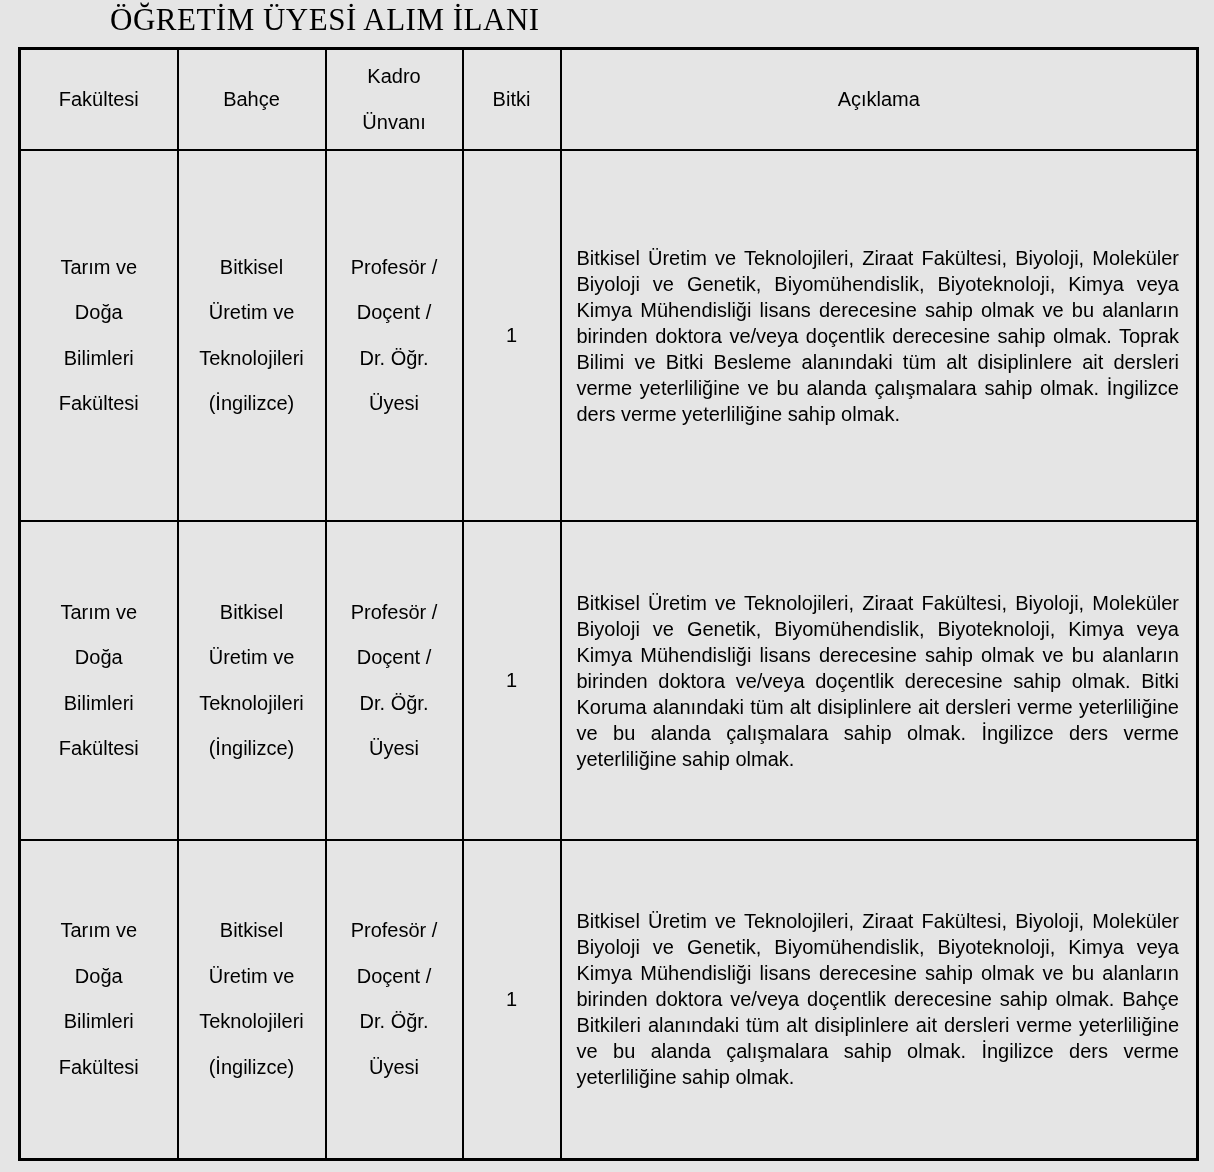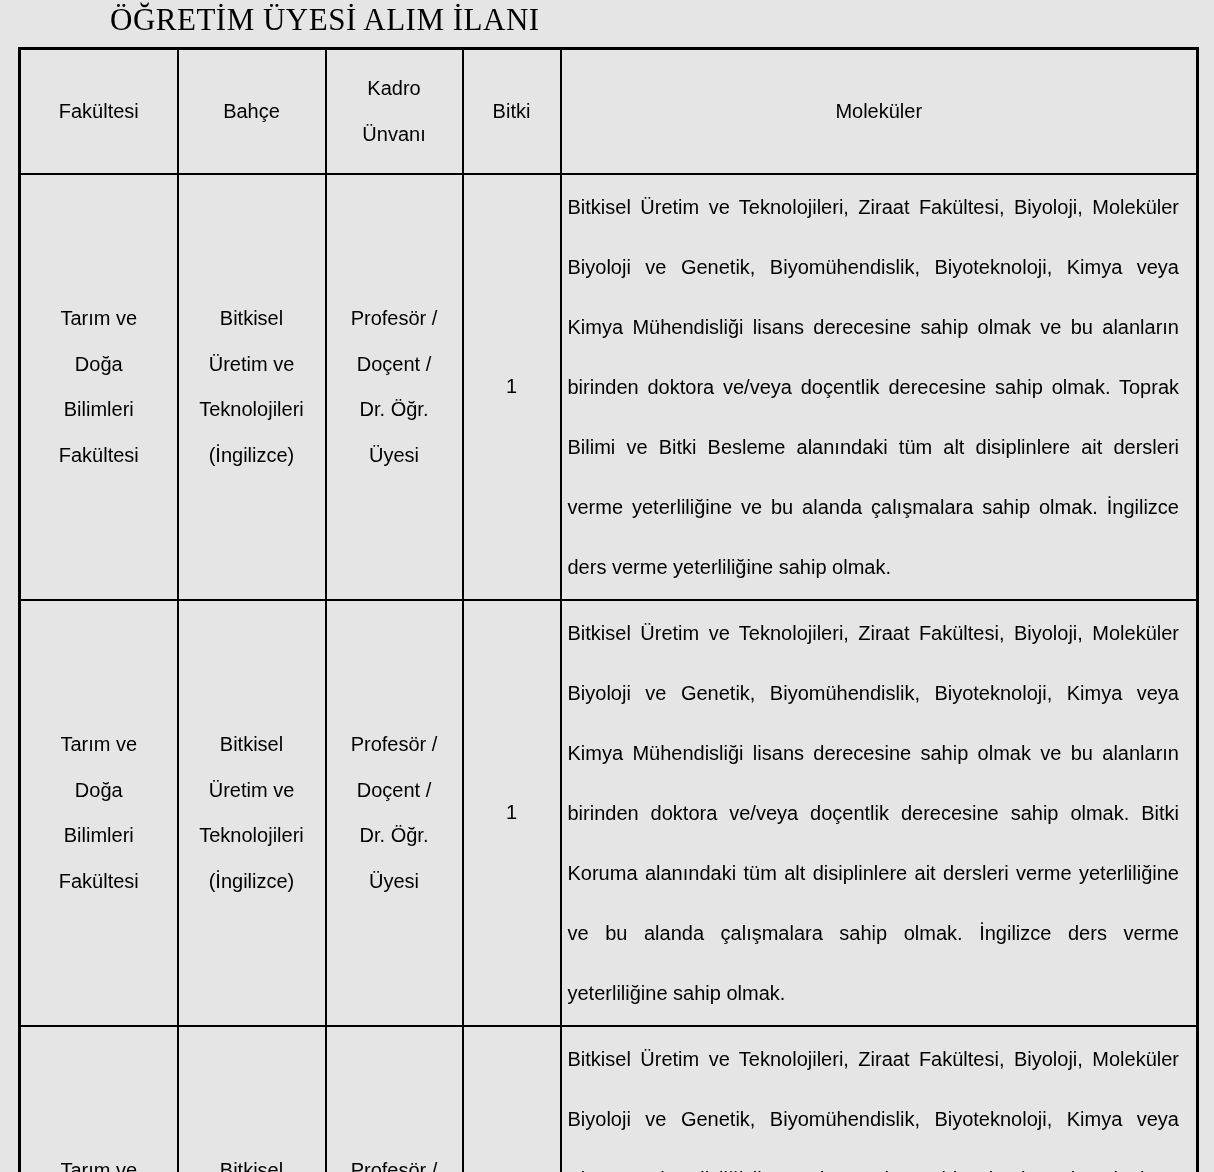--- a/index.html
+++ b/index.html
@@ -31,21 +31,21 @@
     position: absolute;
     left: 18px;
     top: 47px;
     width: 1178px;
     border-collapse: collapse;
     table-layout: fixed;
     border: 3px solid #000;
   }
   .ilan-table th, .ilan-table td {
     border: 2px solid #000;
-    padding: 16px;
+    padding: 4px;
     font-size: 20px;
     color: #000;
   }
   .ilan-table thead tr { height: 93px; }
   .ilan-table tr.r1 { height: 371px; }
   .ilan-table tr.r2 { height: 319px; }
   .ilan-table tr.r3 { height: 319px; }
   .ilan-table th {
     font-weight: 400;
     text-align: center;
@@ -55,22 +55,22 @@
   }
   td.cell-center {
     text-align: center;
     vertical-align: middle;
     white-space: pre-line;
     line-height: 45.5px;
   }
   td.cell-desc {
     text-align: justify;
     vertical-align: middle;
-    line-height: 60px;
-    padding: 2px 17px 2px 6px;
+    line-height: 26px;
+    padding: 2px 17px 2px 15px;
   }
 </style>
 </head>
 <body>
 
 <div class="page">
 
   <h1 class="doc-title">ÖĞRETİM ÜYESİ ALIM İLANI</h1>
 
   <table class="ilan-table">
@@ -81,21 +81,21 @@
       <col style="width:98px">
       <col style="width:637px">
     </colgroup>
     <thead>
       <tr>
         <th>Fakültesi</th>
         <th>Bahçe</th>
         <th>Kadro
 Ünvanı</th>
         <th>Bitki</th>
-        <th>Moleküler</th>
+        <th>Açıklama</th>
       </tr>
     </thead>
     <tbody>
       <tr class="r1">
         <td class="cell-center">Tarım ve
 Doğa
 Bilimleri
 Fakültesi</td>
         <td class="cell-center">Bitkisel
 Üretim ve

